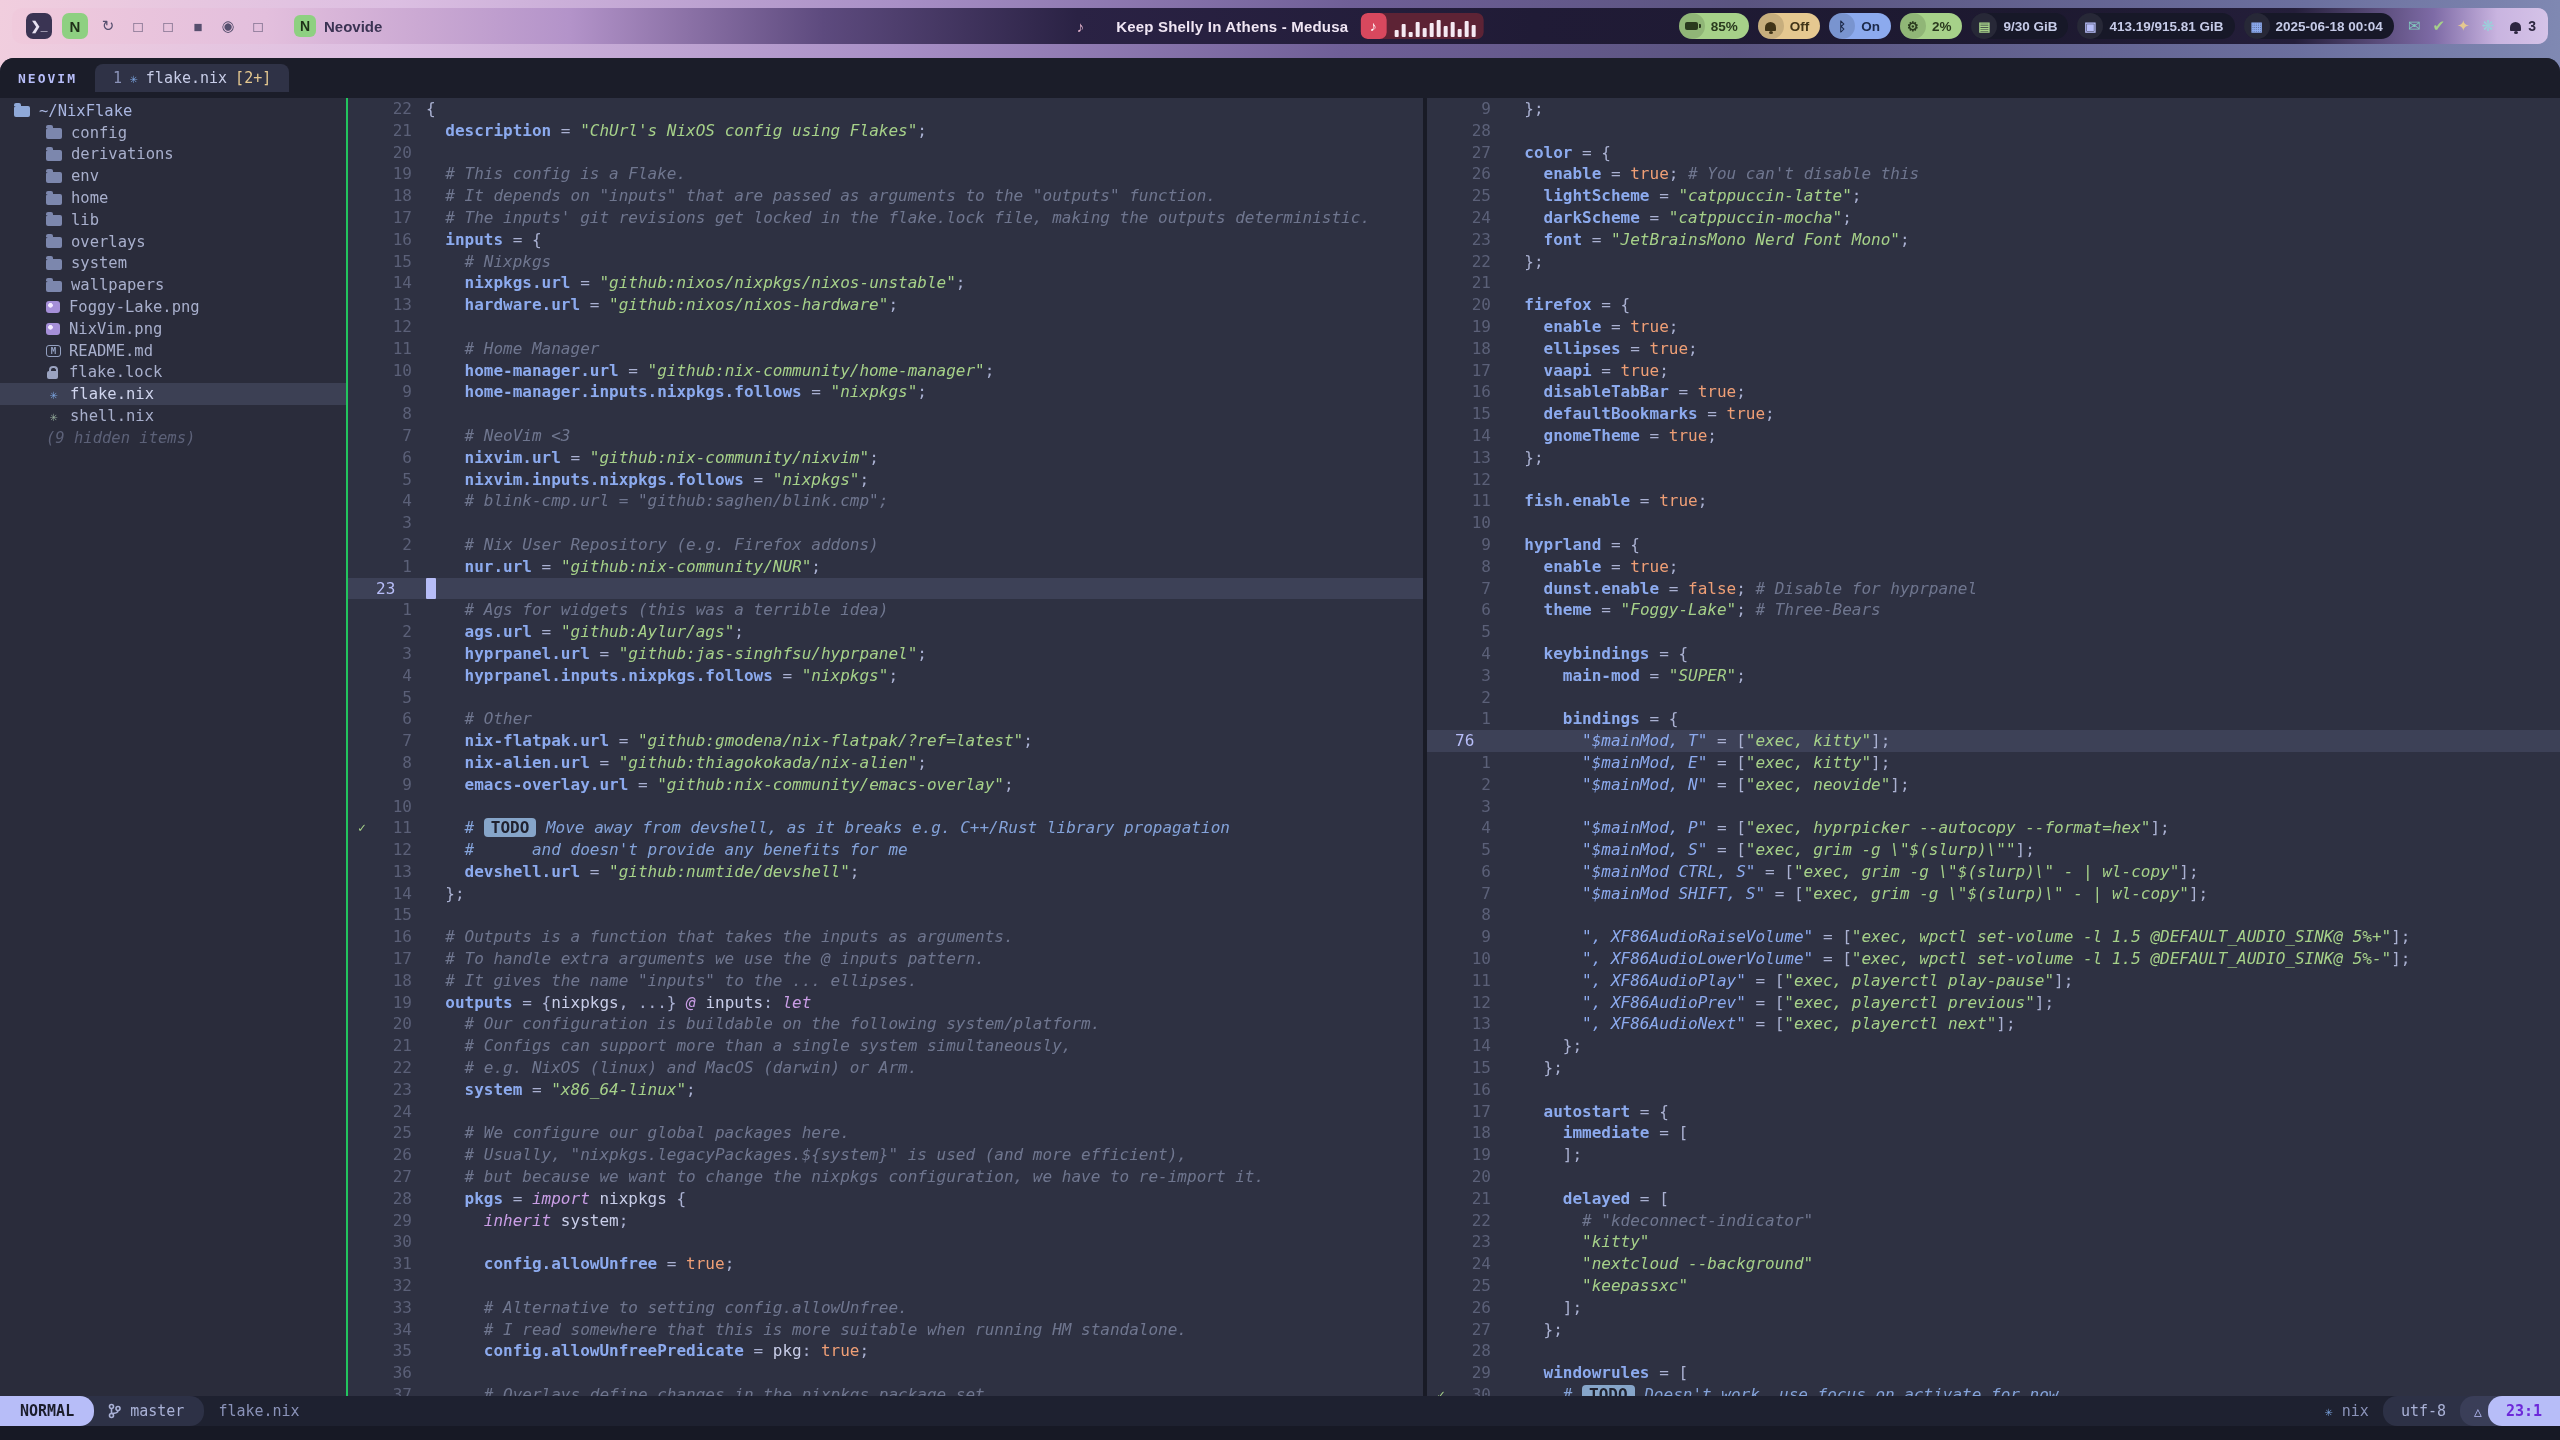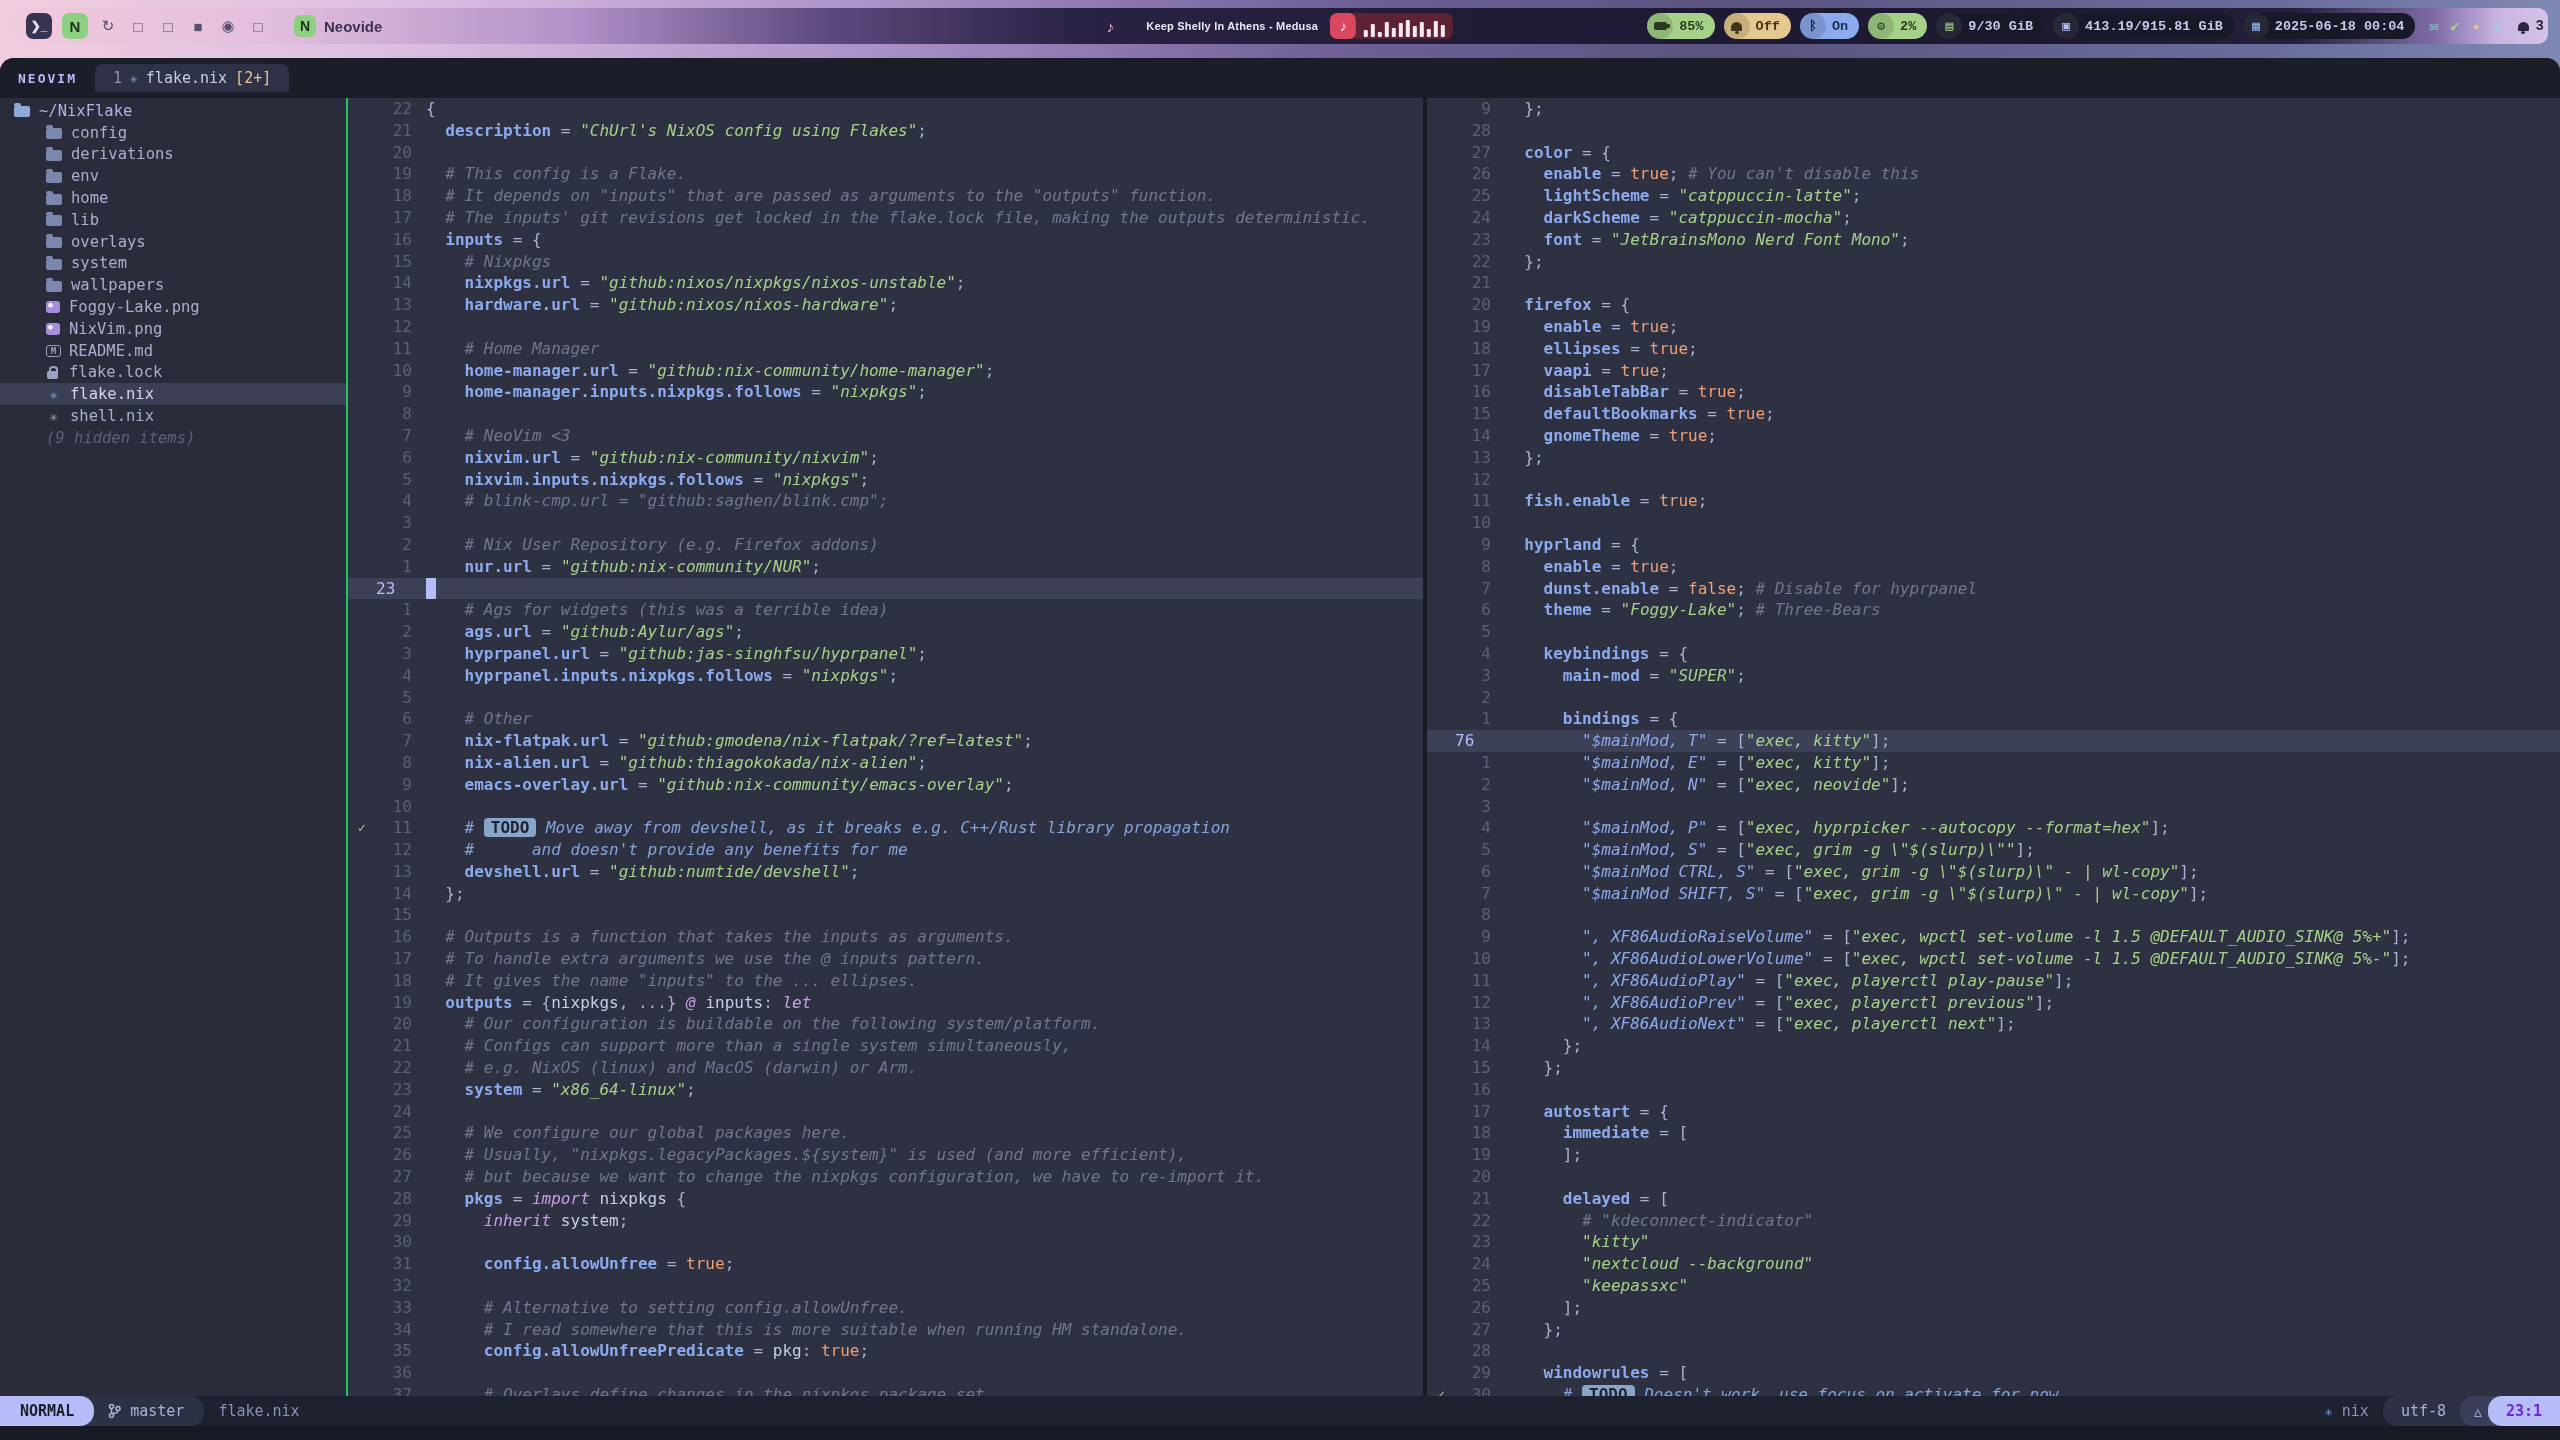--- a/index.html
+++ b/index.html
@@ -23,28 +23,28 @@
   .ws-boxed-dark{ background:#3a3453; color:#e8e2f2; }
   .ws-boxed-green{ background:#8ed081; color:#1e3018; font-size:15px; }
   .ws-plain{ width:20px; height:26px; display:grid; place-items:center; color:#564f6e; font-size:15px; }
   .wintitle{ display:flex; align-items:center; gap:8px; margin-left:16px; }
   .nlogo{ width:22px; height:22px; border-radius:6px; background:#8ed081; color:#1e3018;
           display:grid; place-items:center; font-weight:bold; font-size:14px; }
   .wlabel{ color:#3b3353; font-weight:bold; font-size:15px; }
 
   .music{ position:absolute; left:50%; transform:translateX(-50%); display:flex; align-items:center; gap:12px; }
   .mnote{ color:#e8b7d0; font-size:15px; }
-  .mtitle{ color:#f0e6f4; font-size:11px; font-weight:bold; letter-spacing:.2px;margin-left:20px; }
+  .mtitle{ color:#f0e6f4; font-size:15px; font-weight:bold; letter-spacing:.2px;margin-left:20px; }
   .viz{ display:flex; align-items:center; background:#5d2335; border-radius:7px; height:26px; overflow:hidden; }
   .viz-icon{ width:26px; height:26px; background:#d8485e; color:#fff; display:grid; place-items:center;
              border-radius:7px; font-size:14px; flex:none; }
   .viz-bars{ display:flex; align-items:flex-end; gap:3px; padding:0 8px; height:22px; }
   .vbar{ width:4px; background:#f5e9f2; border-radius:1px; }
 
-  .bar-right{ margin-left:auto; display:flex; align-items:center; padding-right:4px;font-family:Liberation Mono, monospace; }
+  .bar-right{ margin-left:auto; display:flex; align-items:center; padding-right:12px; }
   .mod{ display:flex; align-items:center; height:26px; border-radius:13px; margin-left:9px;
         font-weight:bold; font-size:13.5px; }
   .mod .mico{ width:26px; height:26px; border-radius:50%; display:grid; place-items:center; font-size:13px; flex:none; }
   .mod .mlabel{ padding:0 11px 0 6px; white-space:nowrap; }
   .mod-green{ background:#a6d189; color:#2a3a1e; }
   .mod-yellow{ background:#e5c890; color:#403418; }
   .mod-blue{ background:#8caaee; color:#1d2a4a; }
   .mod-green .mico, .mod-yellow .mico, .mod-blue .mico{ background:rgba(0,0,0,.13); }
   .mod-dark{ background:#171828; color:#c6cbe8; }
   .mod-dark .mico{ background:rgba(255,255,255,.07); }

